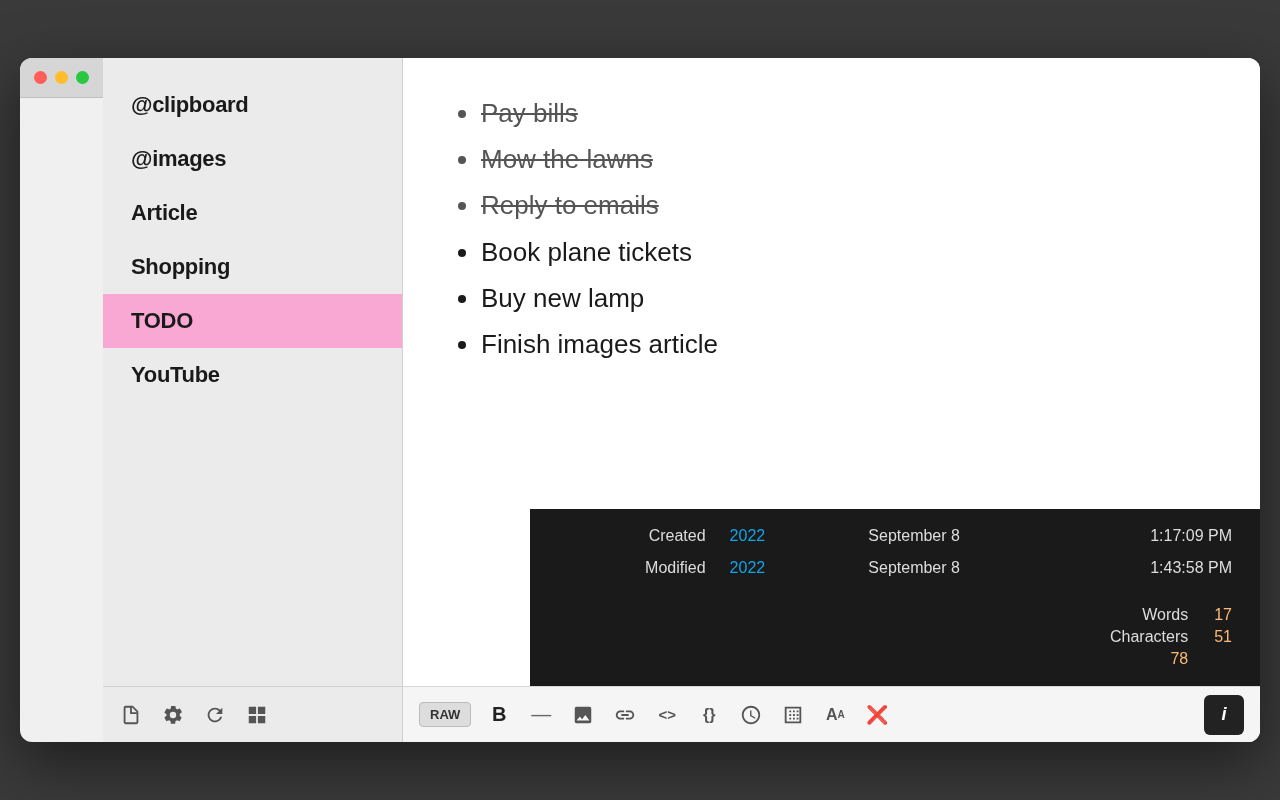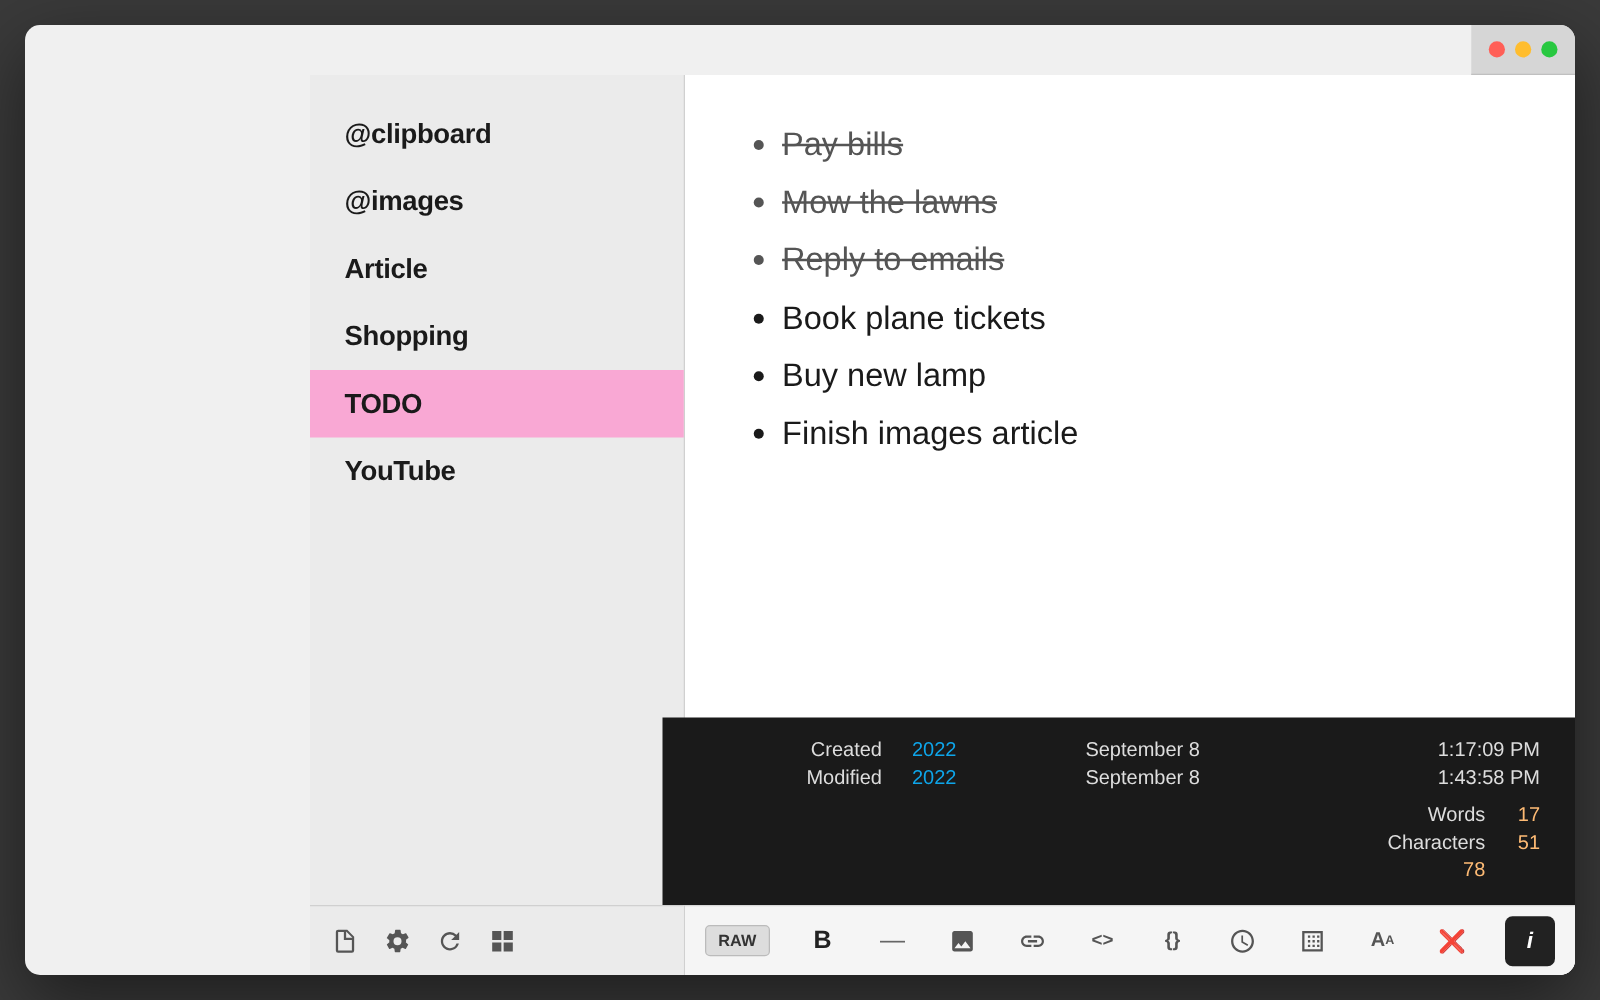--- a/index.html
+++ b/index.html
@@ -8,28 +8,26 @@
       background: #3a3a3a;
       display: flex;
       justify-content: center;
       align-items: center;
       height: 100vh;
       font-family: -apple-system, BlinkMacSystemFont, 'Helvetica Neue', sans-serif;
     }
 
     .window {
       width: 1240px;
-      height: 760px;
+      height: 684px;
       background: #f0f0f0;
       border-radius: 12px;
       overflow: hidden;
       display: flex;
-      flex-direction: column;
       box-shadow: 0 20px 60px rgba(0,0,0,0.5);
-      align-items: flex-end;
     }
 
     
     .titlebar {
       height: 40px;
       background: #d6d6d6;
       display: flex;
       align-items: center;
       padding: 0 14px;
       flex-shrink: 0;
@@ -159,21 +157,21 @@
     }
 
     
     .editor-toolbar {
       height: 56px;
       background: #f5f5f5;
       border-top: 1px solid #d8d8d8;
       display: flex;
       align-items: center;
       padding: 0 16px;
-      gap: 28px;
+      gap: 14px;
     }
 
     .et-btn {
       padding: 4px 10px;
       background: #ddd;
       border: 1px solid #bbb;
       border-radius: 4px;
       font-size: 13px;
       font-weight: 600;
       cursor: pointer;
@@ -209,22 +207,22 @@
       cursor: pointer;
       color: #fff;
       font-style: italic;
       font-weight: 700;
       font-size: 18px;
     }
 
     .metadata-grid {
       display: grid;
       grid-template-columns: auto auto auto auto;
-      gap: 4px 0;
-      margin-bottom: 12px;
+      gap: 14px 0;
+      margin-bottom: 29px;
     }
 
     .meta-label { text-align: right; padding-right: 24px; color: #ddd; }
     .meta-year { color: #0ea5e9; padding-right: 16px; }
     .meta-month { color: #ddd; padding-right: 16px; }
     .meta-time { color: #ddd; text-align: right; }
 
     .stats-grid {
       display: grid;
       grid-template-columns: 1fr auto;

